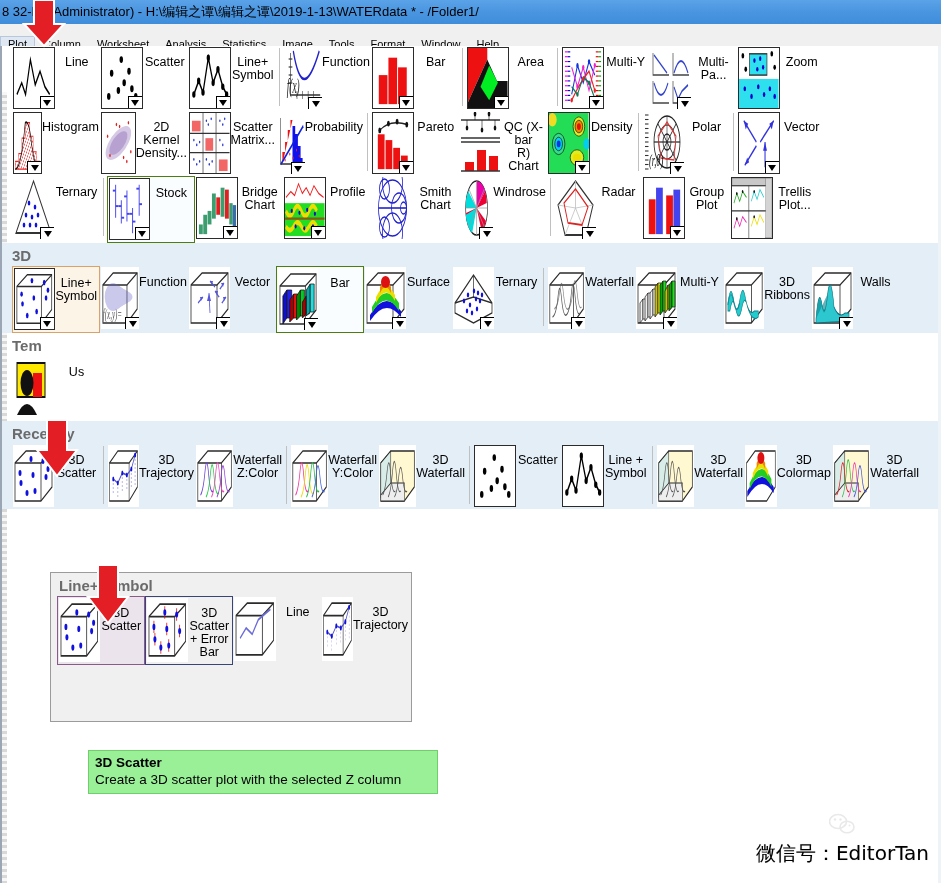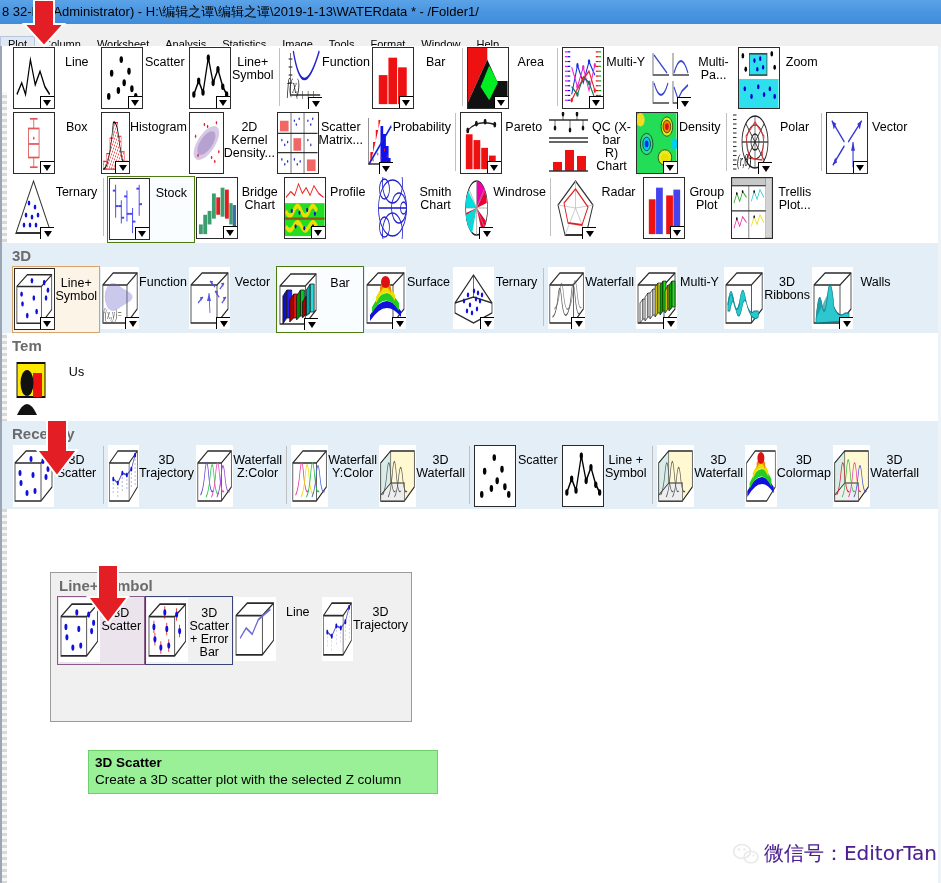--- a/index.html
+++ b/index.html
@@ -149,28 +149,29 @@
     font-size: 13.5px;
     line-height: 17px;
   }
   #tooltip .tt-title { font-weight: bold; }
 
   
   .redarrow { position: absolute; z-index: 60; }
 
   
   #watermark {
-    position: absolute; right: 4px; bottom: 16px;
+    position: absolute; right: 12px; bottom: 16px;
     display: flex; align-items: center; gap: 5px;
-    color: #4c1d95;
+    color: #000000;
     font-size: 20px;
     font-family: "DejaVu Sans", sans-serif;
     z-index: 30;
     pointer-events: none;
     text-shadow: 0 0 1px #cfcfcf;
+    flex-direction: column;
   }
 
   
   #rightstrip {
     position:absolute; top:46px; right:0; bottom:0; width:3px; background:#eef3f8;
   }
   
   #leftstrip {
     position:absolute; top:46px; left:0; bottom:0; width:5px;
     background: repeating-linear-gradient(to bottom,#f7f7f7 0 3px,#d8d8d8 3px 6px);
@@ -417,37 +418,20 @@
                   <circle cx="52" cy="48" r="2.6"></circle>
                   <circle cx="64" cy="42" r="2.6"></circle>
                   <circle cx="74" cy="50" r="2.6"></circle>
                 </g>
               </svg>
             </div>
             <div class="caption">Zoom</div>
           </div>
         </div>
         <div class="row">
-          <div class="cell">
-            <div class="thumb">
-              <svg width="100%" height="100%" viewBox="0 0 82 62" preserveAspectRatio="none">
-                <g stroke="#e05a5a" stroke-width="1.8" fill="none">
-                  <line x1="41" y1="6" x2="41" y2="16"></line>
-                  <line x1="33" y1="6" x2="49" y2="6"></line>
-                  <rect x="30" y="16" width="22" height="30"></rect>
-                  <line x1="30" y1="32" x2="52" y2="32"></line>
-                  <line x1="41" y1="46" x2="41" y2="56"></line>
-                  <line x1="33" y1="56" x2="49" y2="56"></line>
-                </g>
-                <circle cx="41" cy="26" r="1.6" fill="#e05a5a"></circle>
-              </svg>
-              <div class="arrowbtn"></div>
-            </div>
-            <div class="caption">Box</div>
-          </div>
           <div class="cell">
             <div class="thumb">
               <svg width="100%" height="100%" viewBox="0 0 82 62" preserveAspectRatio="none">
                 <defs>
                   <pattern id="hatchR" width="5" height="5" patternTransform="rotate(45)" patternUnits="userSpaceOnUse">
                     <line x1="0" y1="0" x2="0" y2="5" stroke="#ee2222" stroke-width="2"></line>
                   </pattern>
                 </defs>
                 <path d="M4 58 L4 50 L14 50 L14 42 L24 42 L24 26 L34 26 L34 10 L48 10 L48 24 L58 24 L58 40 L68 40 L68 50 L78 50 L78 58 Z" fill="url(#hatchR)" stroke="#ee2222" stroke-width="1.2"></path>
                 <path d="M4 58 Q22 58 34 10 Q46 6 54 34 Q64 58 78 58" fill="none" stroke="#111" stroke-width="2"></path>

